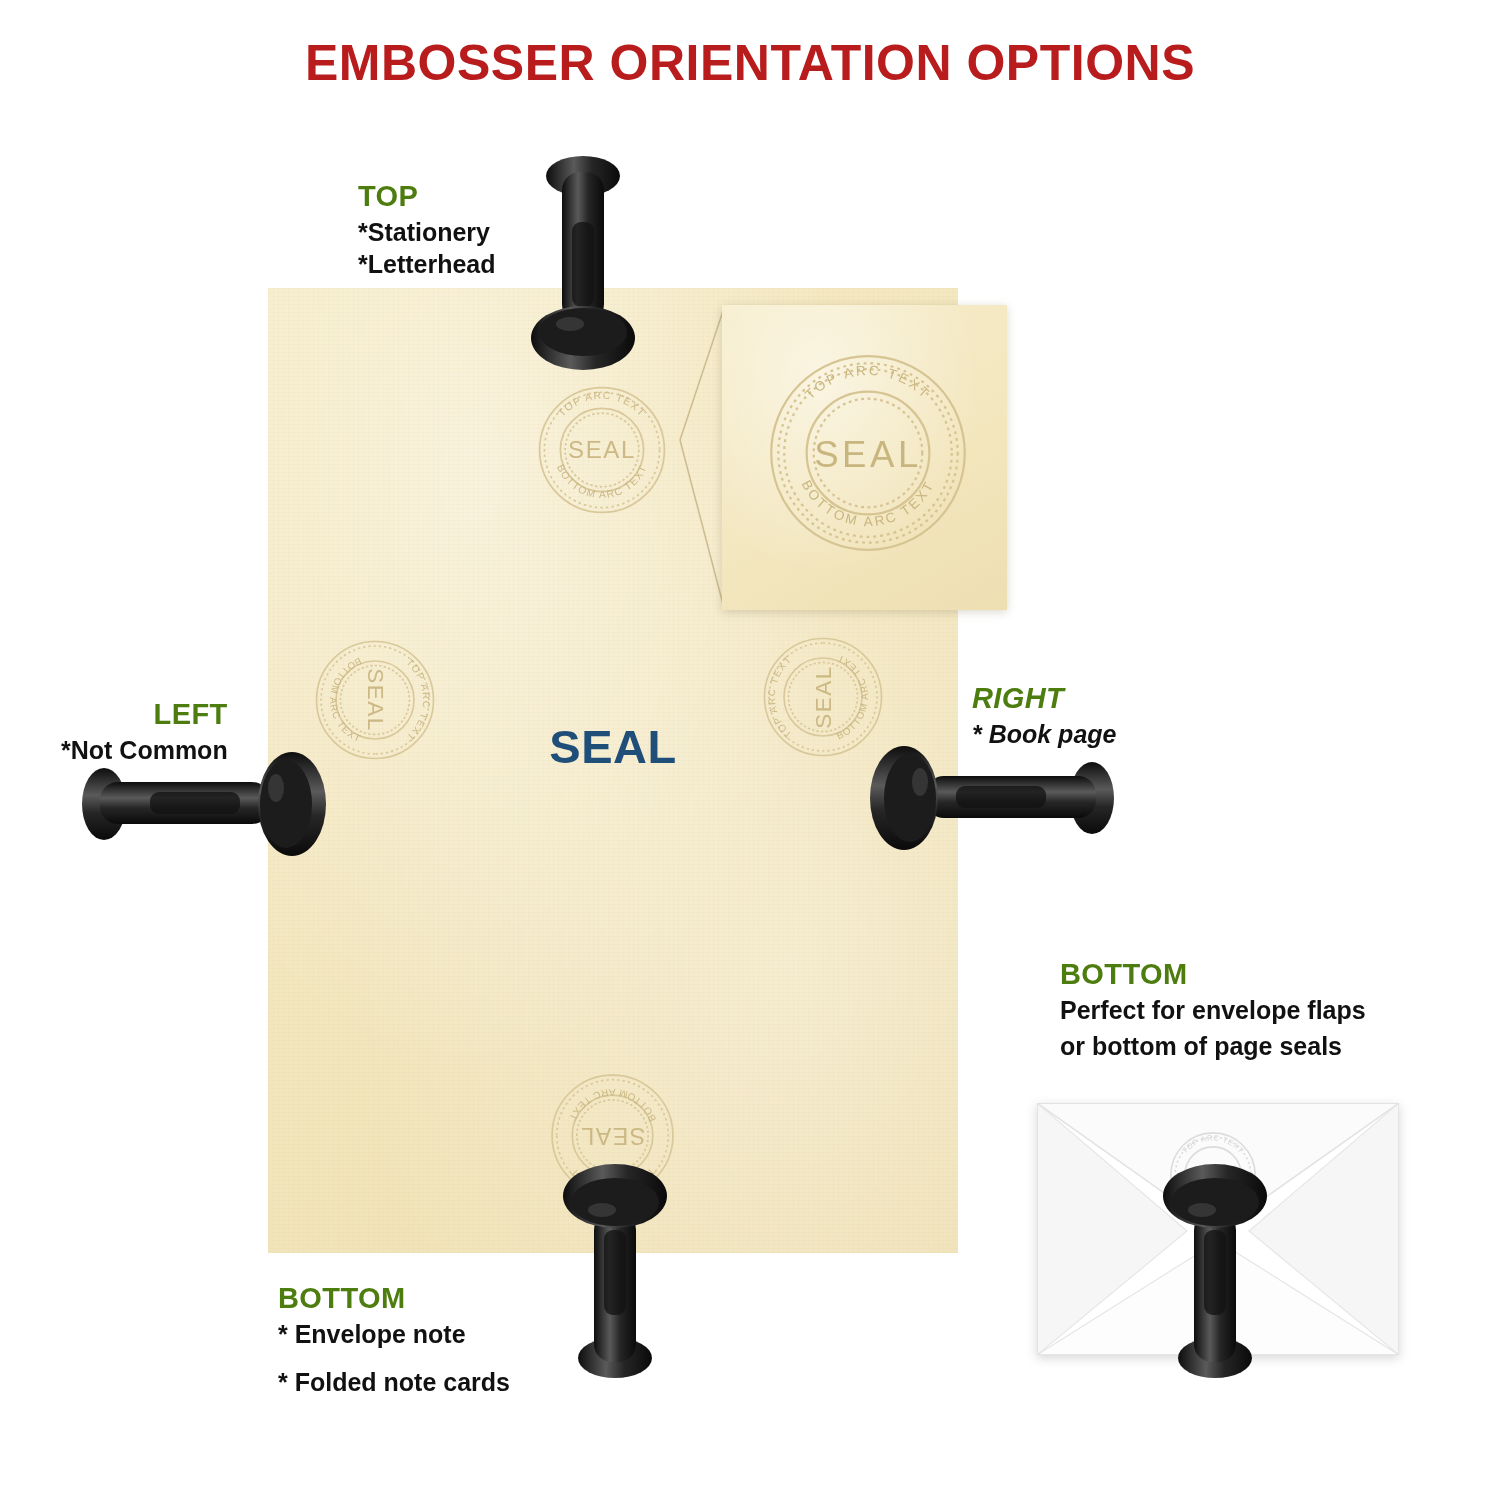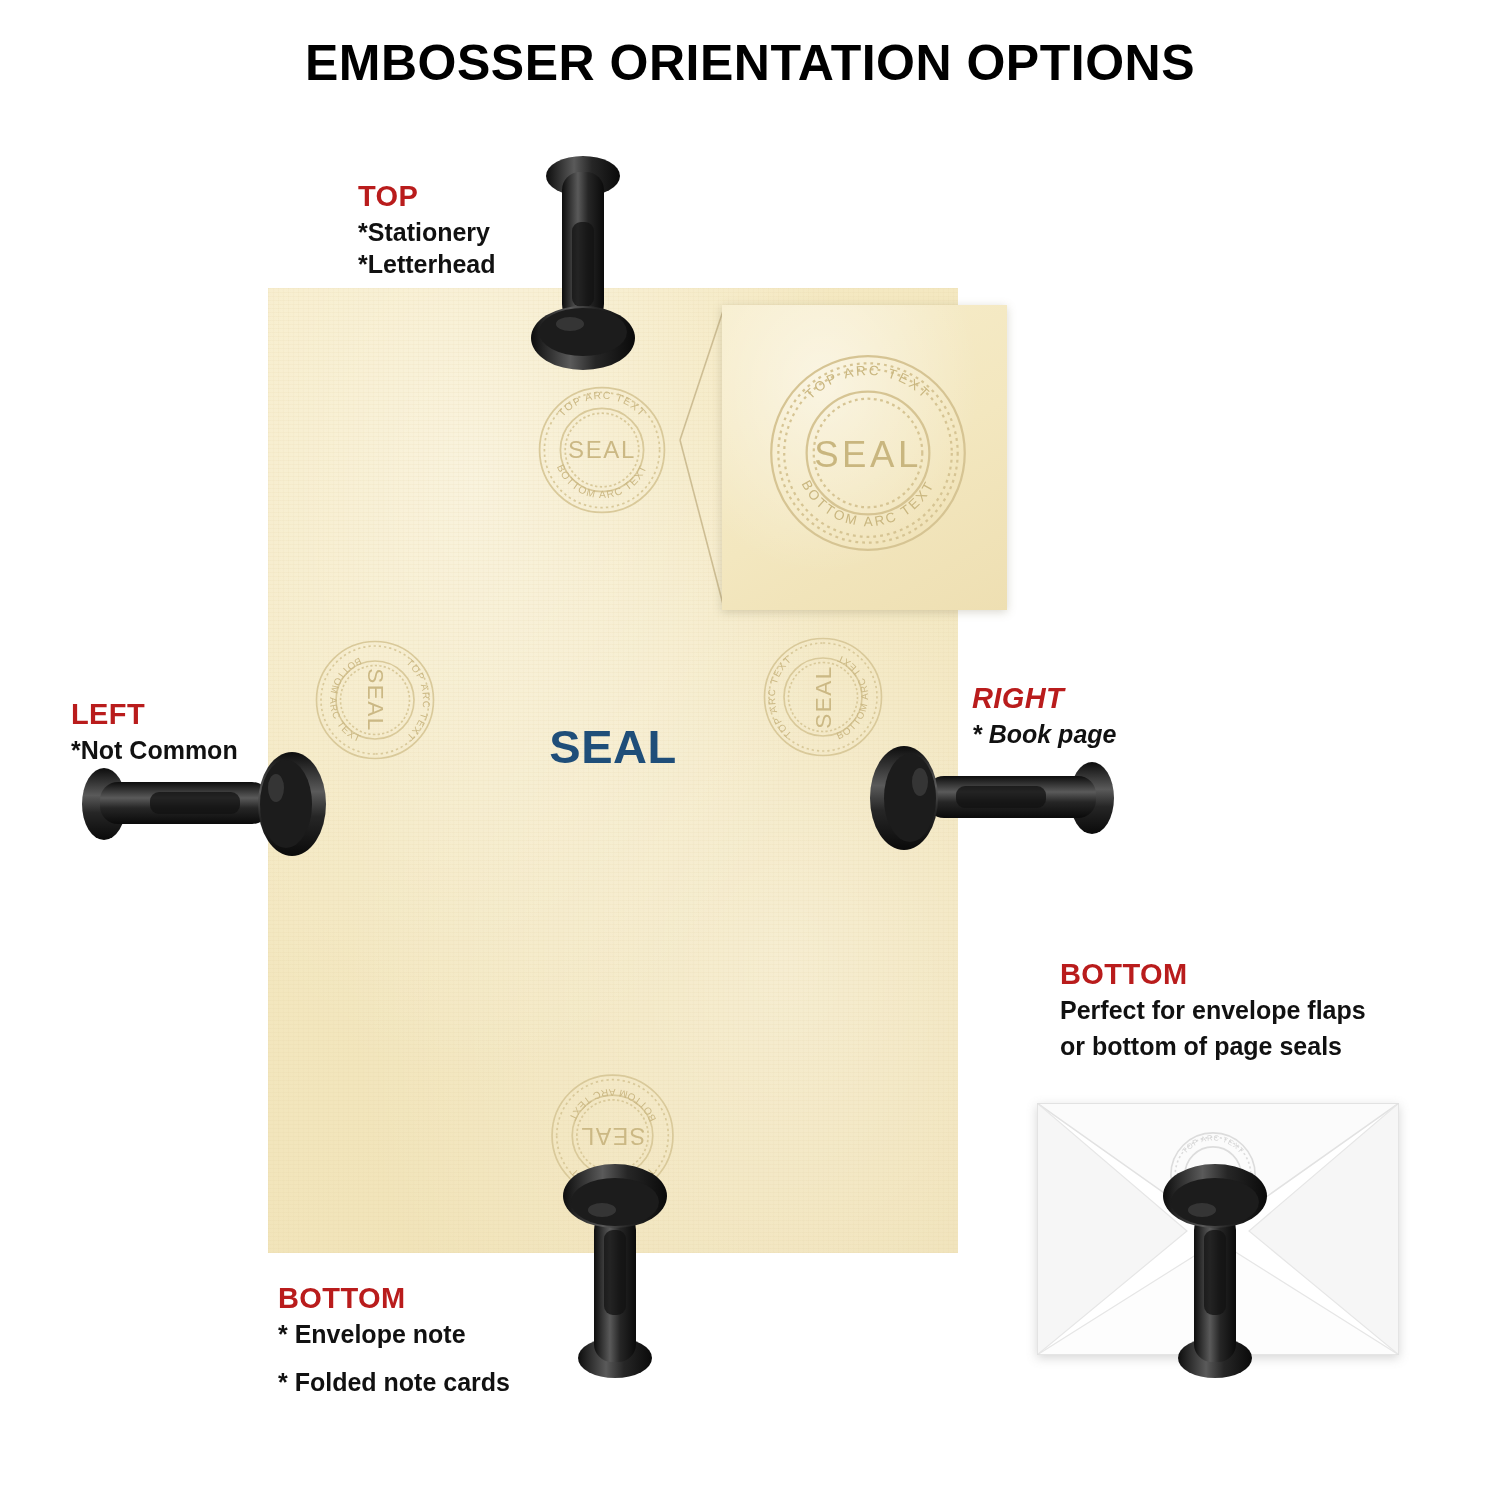--- a/index.html
+++ b/index.html
@@ -22,21 +22,21 @@
   
   .title {
     position: absolute;
     top: 34px;
     left: 0;
     width: 1500px;
     text-align: center;
     font-size: 50px;
     font-weight: bold;
     letter-spacing: 0.5px;
-    color: #000000;
+    color: #b91c1c;
   }
 
   
   .paper {
     position: absolute;
     left: 268px;
     top: 288px;
     width: 690px;
     height: 965px;
     background:
@@ -91,34 +91,34 @@
     left: 600px;
     top: 300px;
     width: 430px;
     height: 320px;
     pointer-events: none;
   }
 
   
   .lbl { position: absolute; }
   .lbl .head {
-    color: #b91c1c;
+    color: #4d7c0f;
     font-weight: bold;
     font-size: 29px;
     letter-spacing: 0.4px;
   }
   .lbl .sub {
     color: #111111;
     font-weight: bold;
     font-size: 25px;
     line-height: 1.28;
     margin-top: 3px;
   }
   #label-top    { left: 358px; top: 180px; }
-  #label-left   { left: 71px;  top: 698px; }
+  #label-left   { left: 61px;  top: 698px; text-align: right; }
   #label-right  { left: 972px; top: 682px; font-style: italic; }
   #label-bottom-left { left: 278px; top: 1282px; }
   #label-bottom-right { left: 1060px; top: 958px; }
 
   
   .envelope {
     position: absolute;
     left: 1037px;
     top: 1103px;
     width: 362px;

